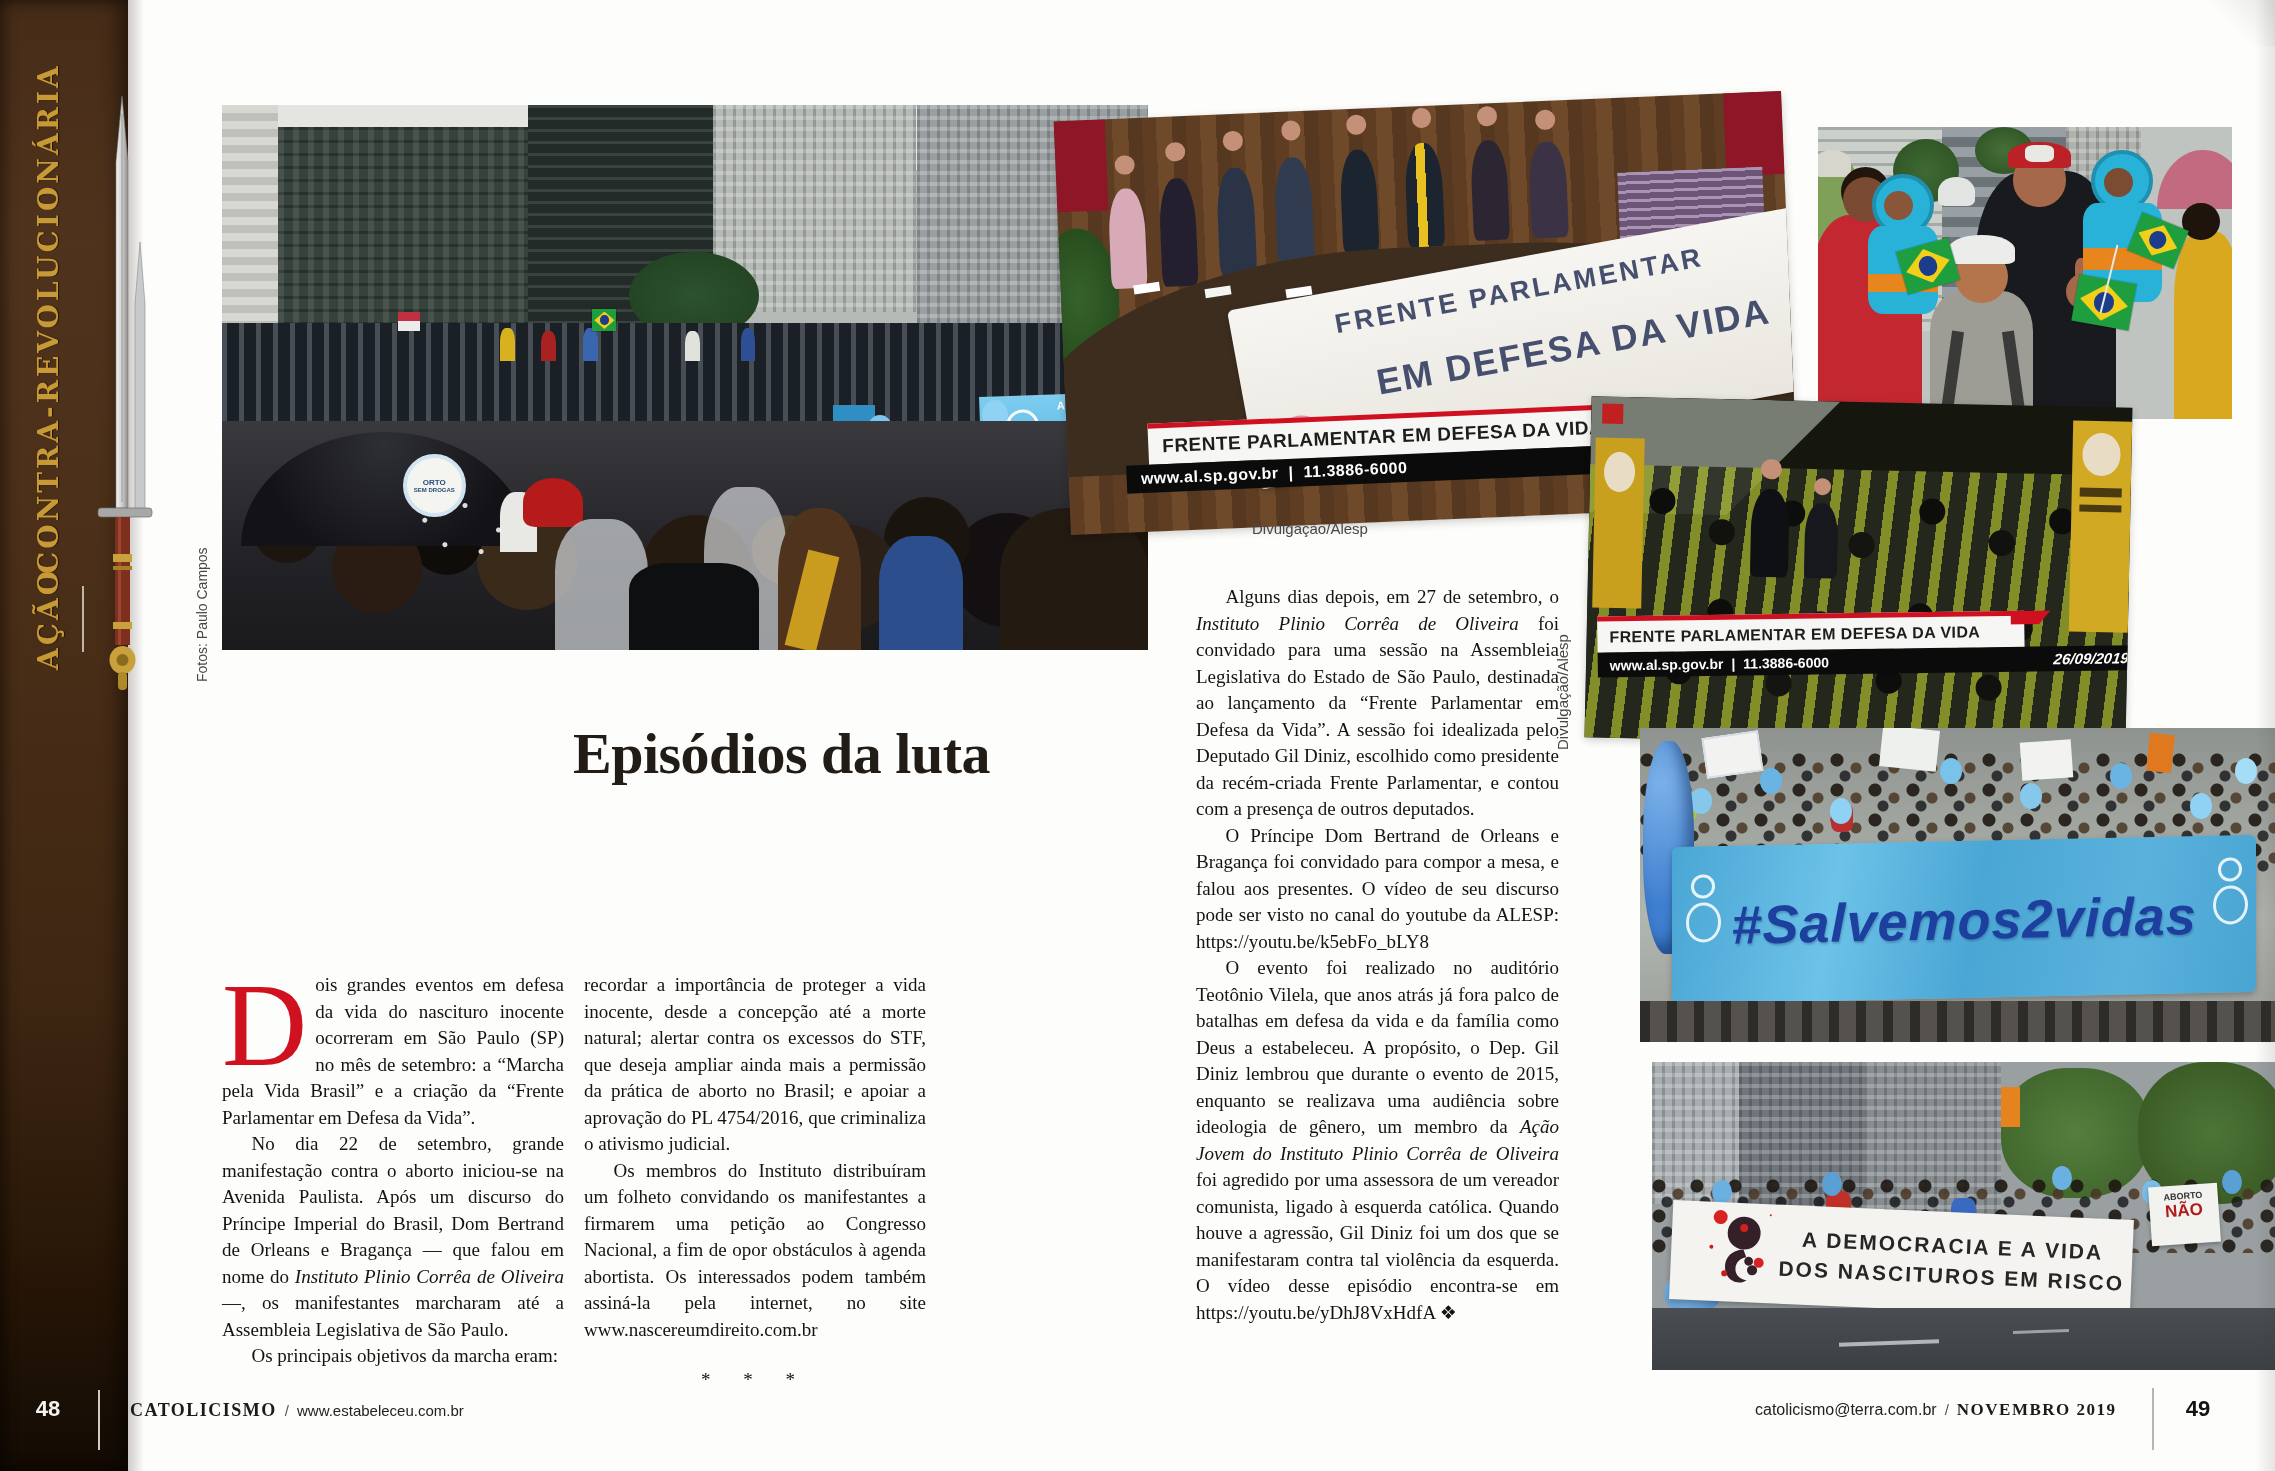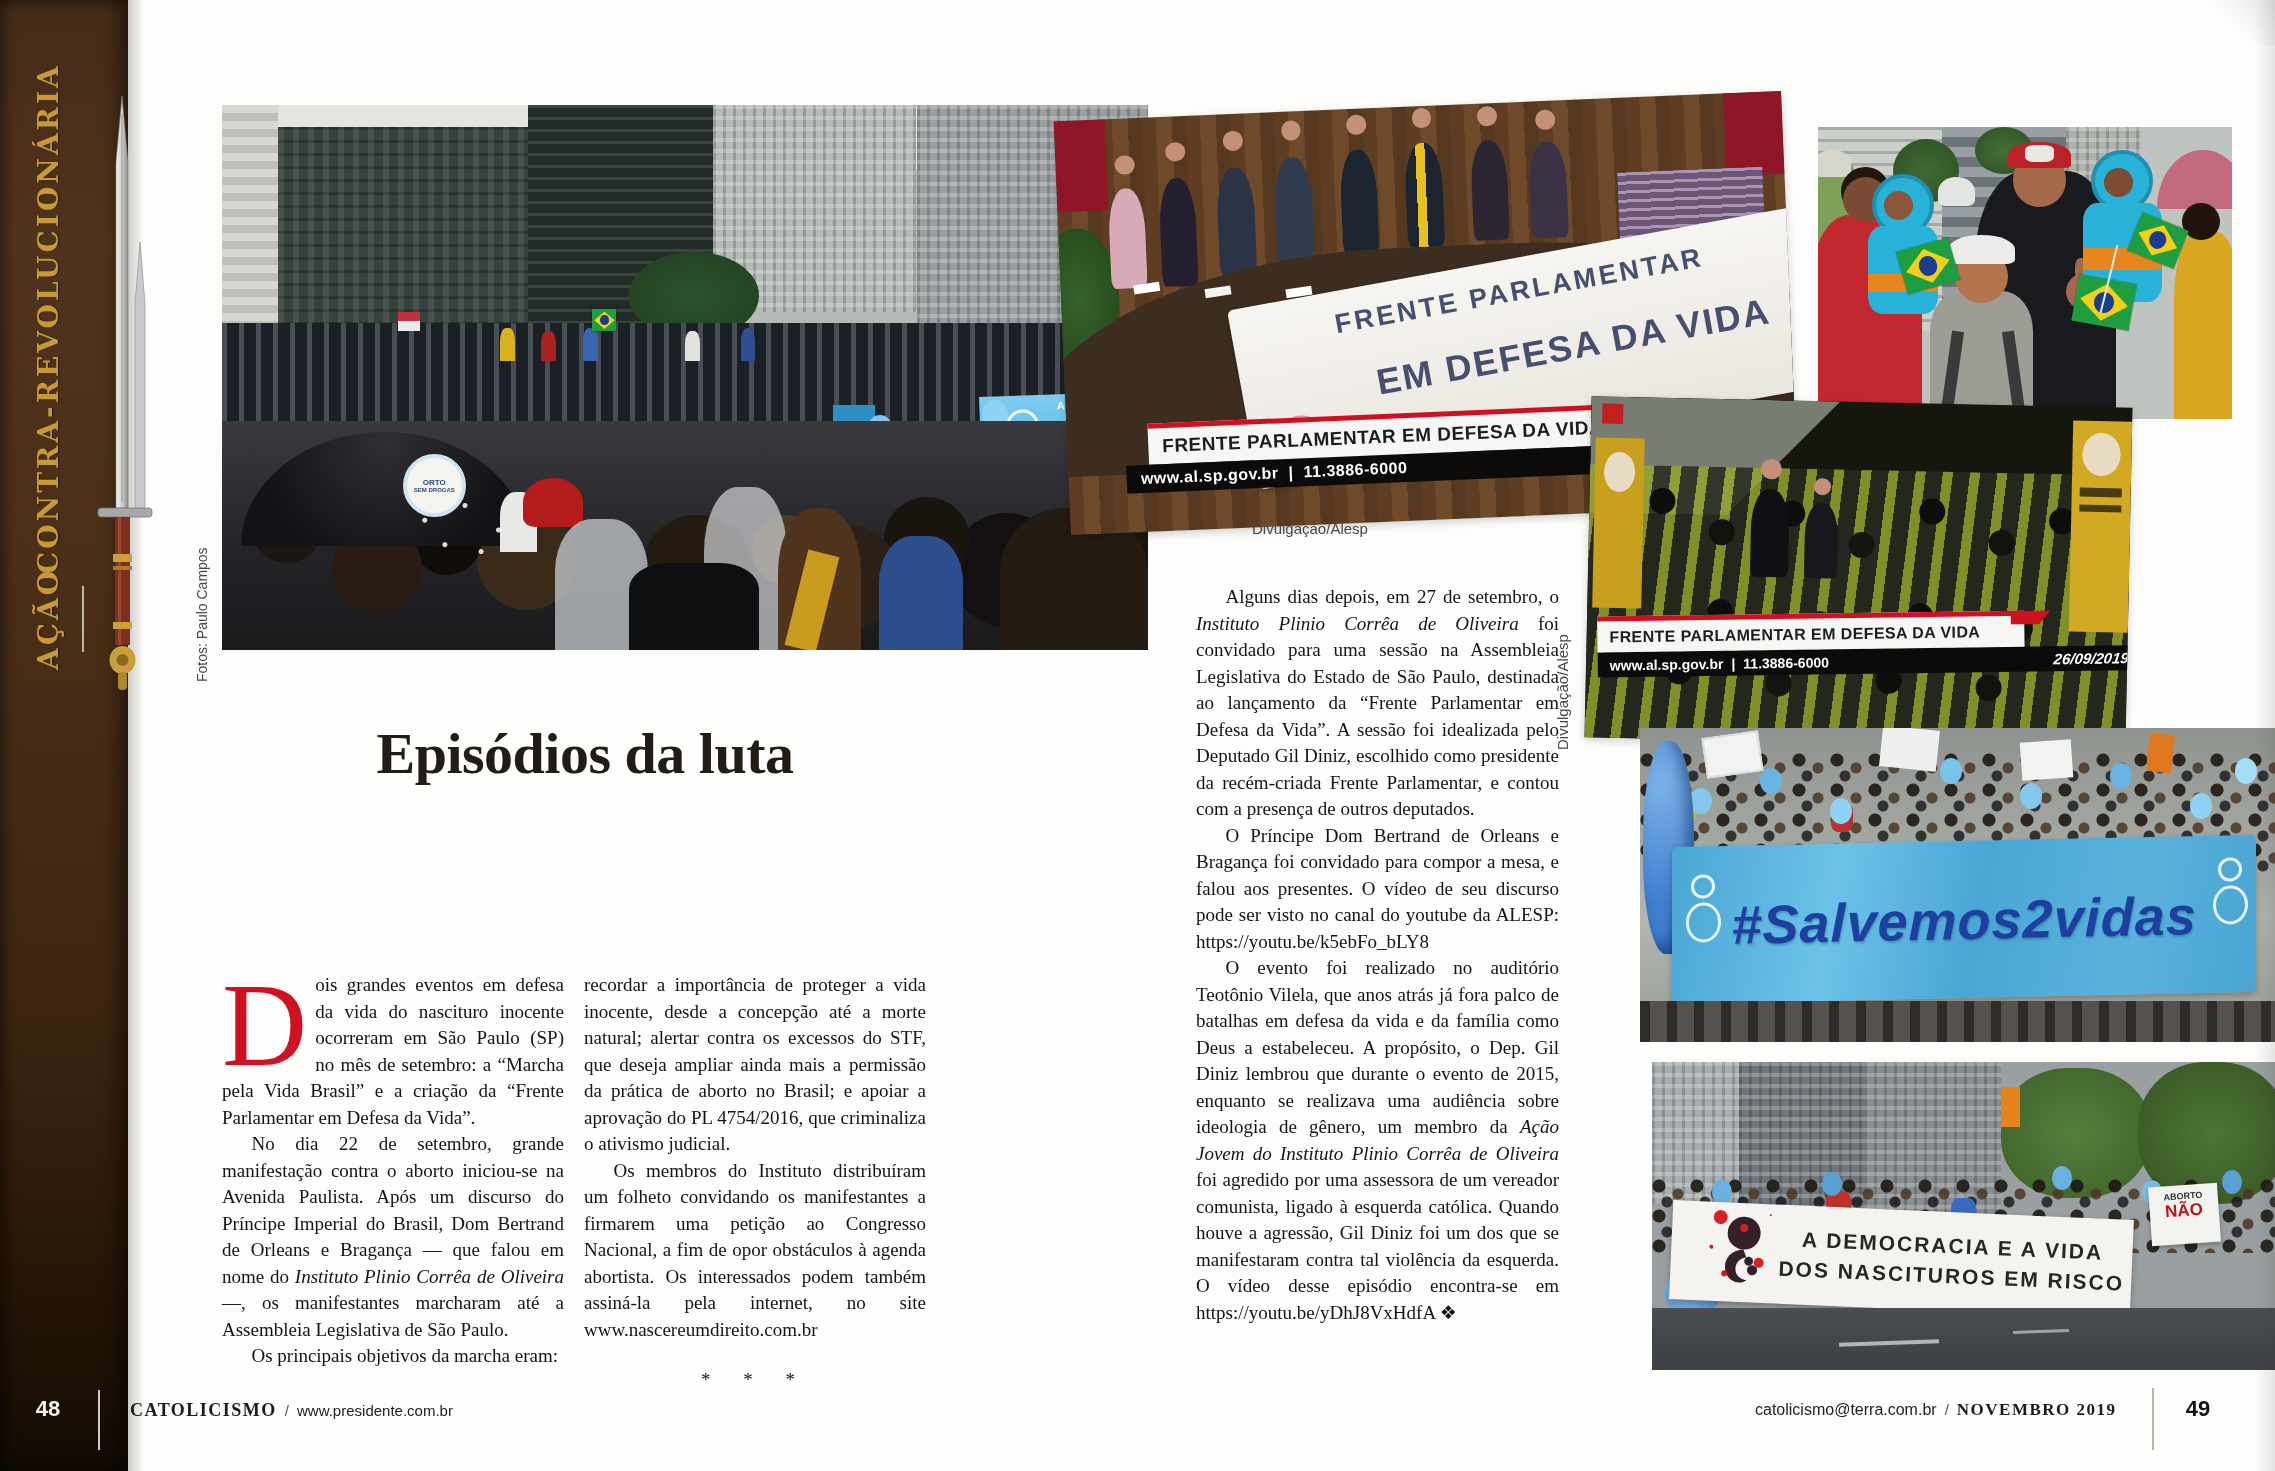--- a/index.html
+++ b/index.html
@@ -125,21 +125,21 @@
     <div class="abs" style="left:44%;top:84%;width:14%;height:16%;background:#0e0f11;border-radius:30% 30% 0 0;"></div>
     <div class="abs" style="left:71%;top:79%;width:9%;height:21%;background:#2c4e8c;border-radius:40% 40% 0 0;"></div>
     <div class="abs" style="left:84%;top:74%;width:16%;height:26%;background:#231a12;border-radius:45% 45% 0 0;"></div>
 
     <div class="abs" style="left:19.5%;top:64%;width:6%;aspect-ratio:1;border-radius:50%;background:#f4f4f0;border:4px solid #cfe4f0;display:flex;flex-direction:column;align-items:center;justify-content:center;">
       <span style="font:bold 8px 'Liberation Sans',sans-serif;color:#2a4a7a;">ORTO</span>
       <span style="font:bold 6px 'Liberation Sans',sans-serif;color:#2a4a7a;">SEM DROGAS</span>
     </div>
   </div>
 
-  <div class="abs" style="left:180px;top:722px;width:810px;text-align:center;">
+  <div class="abs" style="left:180px;top:722px;width:810px;text-align:right;">
     <div class="title-line">Episódios da luta</div>
   </div>
 
   <div class="abs" style="left:222px;top:972px;width:342px;">
     <p class="body-p"><span class="dropcap">D</span><span>ois grandes eventos em defesa da vida do nascituro inocente ocorreram em São Paulo (SP) no mês de setembro: a “Marcha pela Vida Brasil” e a criação da “Frente Parlamentar em Defesa da Vida”.</span></p>
     <p class="body-p indent"><span>No dia 22 de setembro, grande manifestação contra o aborto iniciou-se na Avenida Paulista. Após um discurso do Príncipe Imperial do Brasil, Dom Bertrand de Orleans e Bragança — que falou em nome do </span><em>Instituto Plinio Corrêa de Oliveira</em><span> —, os manifestantes marcharam até a Assembleia Legislativa de São Paulo.</span></p>
     <p class="body-p indent">Os principais objetivos da marcha eram:</p>
   </div>
   <div class="abs" style="left:584px;top:972px;width:342px;">
     <p class="body-p">recordar a importância de proteger a vida inocente, desde a concepção até a morte natural; alertar contra os excessos do STF, que deseja ampliar ainda mais a permissão da prática de aborto no Brasil; e apoiar a aprovação do PL 4754/2016, que criminaliza o ativismo judicial.</p>
@@ -325,21 +325,21 @@
     <div class="abs" style="left:0;bottom:0;width:100%;height:20%;background:linear-gradient(180deg,#4a4e52,#3c4044);"></div>
     <div class="abs" style="left:30%;bottom:8%;width:16%;height:4px;background:#cfd2d4;transform:rotate(-2deg);opacity:.8;"></div>
     <div class="abs" style="left:58%;bottom:12%;width:9%;height:3px;background:#c4c8ca;transform:rotate(-2deg);opacity:.7;"></div>
   </div>
 
   <div class="abs pgnum" style="left:0;top:1396px;width:96px;text-align:center;color:#f4f4f2;">48</div>
   <div class="abs" style="left:98px;top:1390px;width:2px;height:60px;background:#cfcbc4;"></div>
   <div class="abs" style="left:130px;top:1400px;display:flex;align-items:baseline;">
     <span class="f-serif">CATOLICISMO</span>
     <span class="f-slash">/</span>
-    <span class="f-sans">www.presidente.com.br</span>
+    <span class="f-sans">www.estabeleceu.com.br</span>
   </div>
 
   <div class="abs" style="left:1755px;top:1400px;display:flex;align-items:baseline;">
     <span class="f-sans" style="font-size:16px;">catolicismo@terra.com.br</span>
     <span class="f-slash">/</span>
     <span class="f-serif" style="font-size:17px;">NOVEMBRO 2019</span>
   </div>
   <div class="abs" style="left:2152px;top:1388px;width:2px;height:62px;background:#b8b4ae;"></div>
   <div class="abs pgnum" style="left:2168px;top:1396px;width:60px;text-align:center;color:#141414;">49</div>
 

